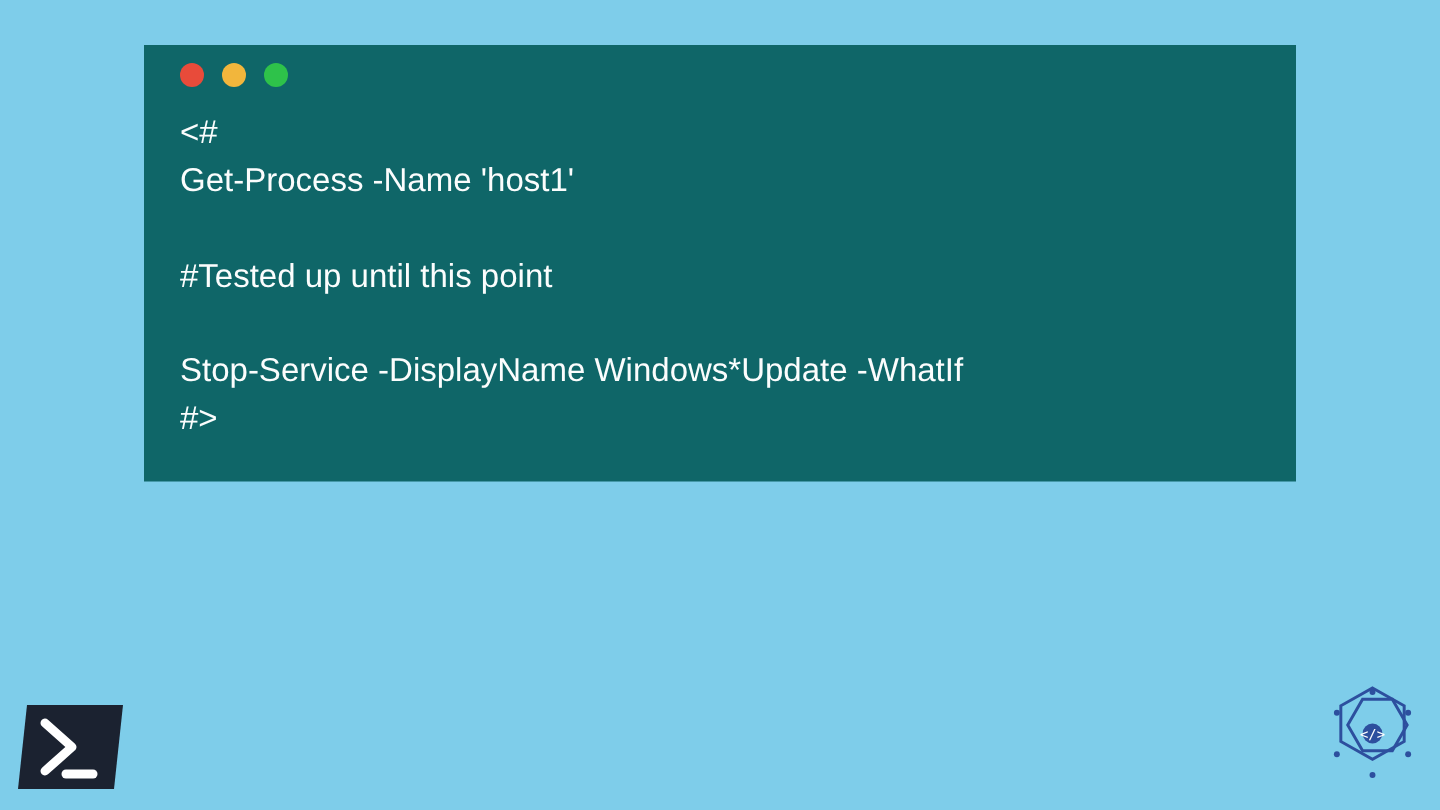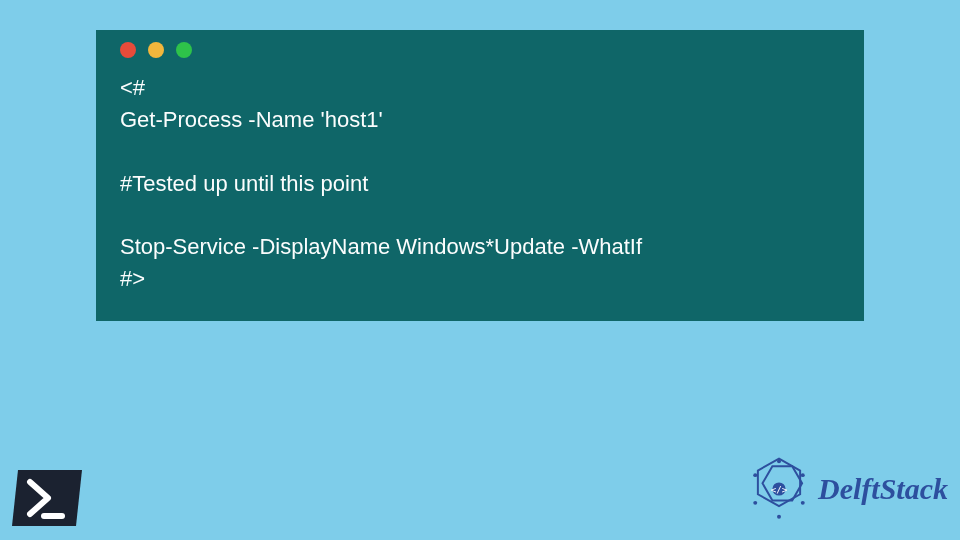--- a/index.html
+++ b/index.html
@@ -99,14 +99,13 @@
         <circle cx="50" cy="8" r="3" fill="#2d4f9e" stroke="none"></circle>
         <circle cx="86" cy="29" r="3" fill="#2d4f9e" stroke="none"></circle>
         <circle cx="86" cy="71" r="3" fill="#2d4f9e" stroke="none"></circle>
         <circle cx="50" cy="92" r="3" fill="#2d4f9e" stroke="none"></circle>
         <circle cx="14" cy="71" r="3" fill="#2d4f9e" stroke="none"></circle>
         <circle cx="14" cy="29" r="3" fill="#2d4f9e" stroke="none"></circle>
       </g>
       <text x="50" y="56" text-anchor="middle" font-size="14" fill="#ffffff" font-family="monospace">&lt;/&gt;</text>
     </svg>
   </div>
-  <span class="brand-text">DelftStack</span>
 </div>
 
 </body></html>

